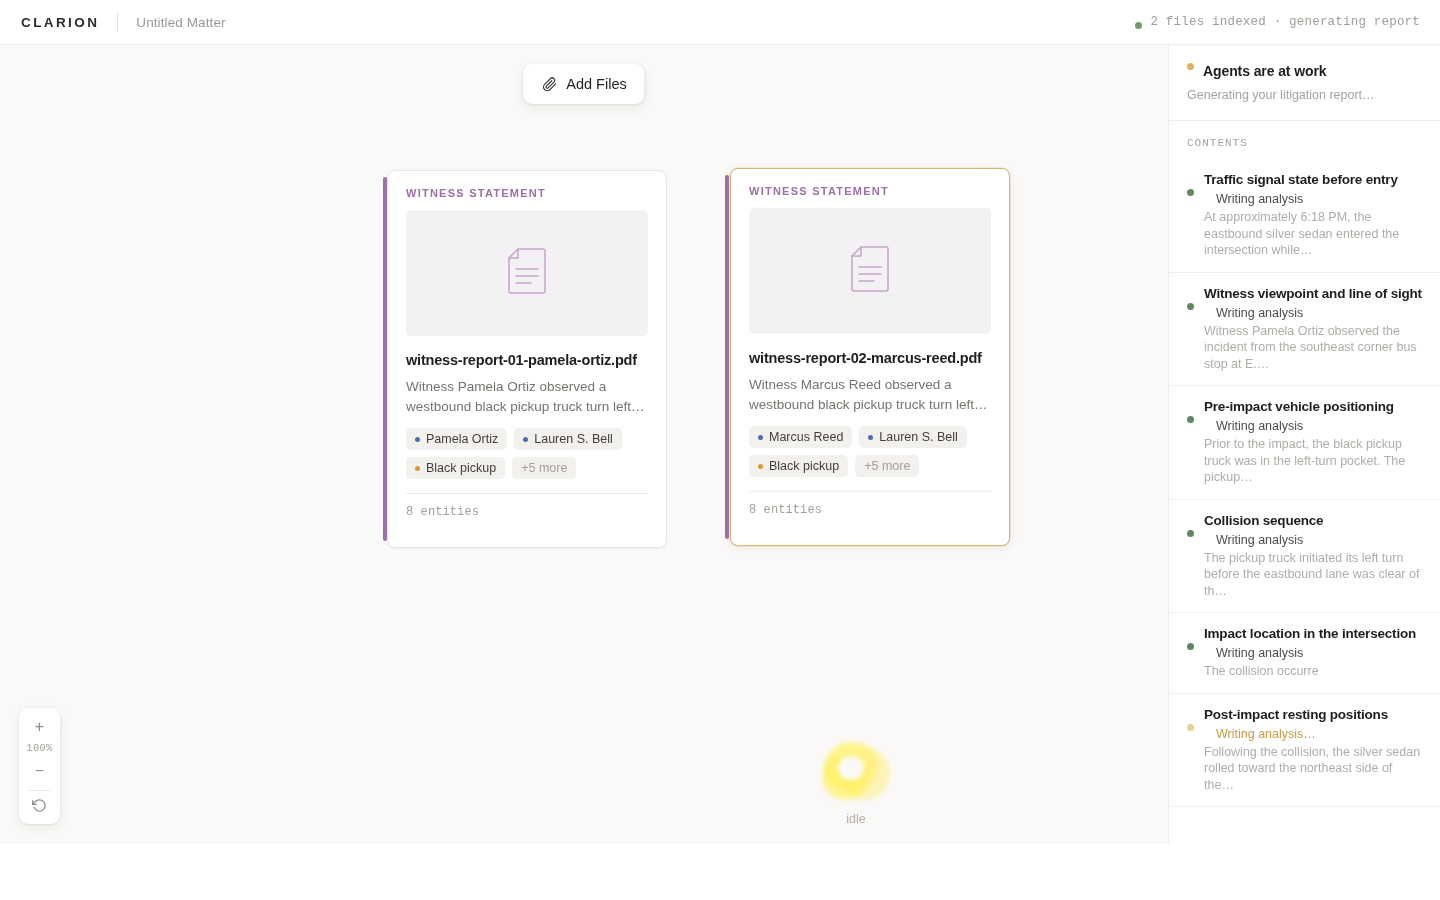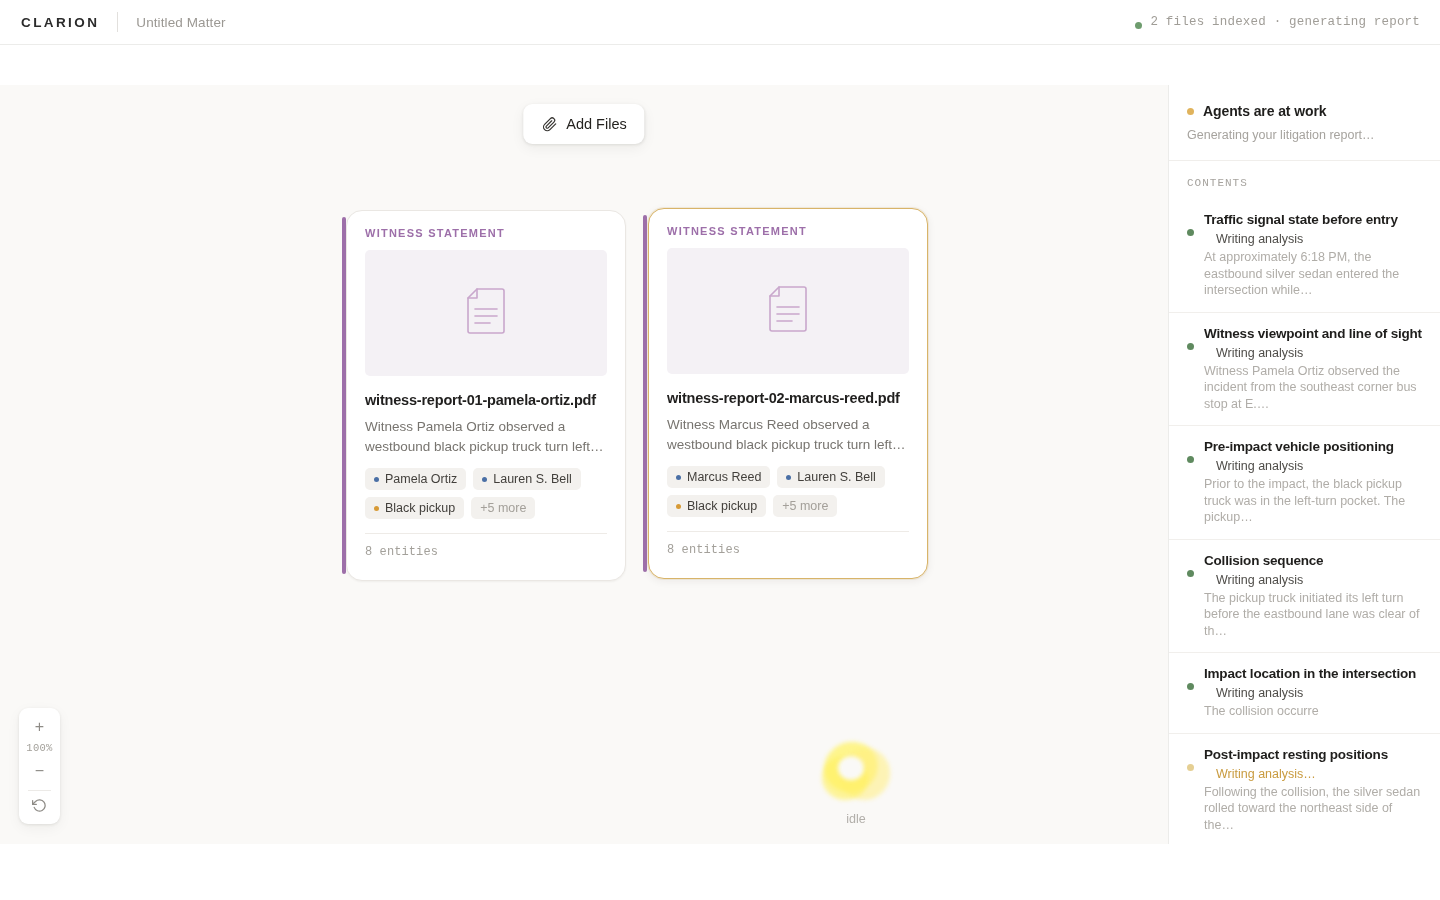--- a/index.html
+++ b/index.html
@@ -3,21 +3,21 @@
 <meta charset="utf-8">
 <style>
   * { box-sizing: border-box; margin: 0; padding: 0; }
   html, body {
     width: 1440px; height: 900px;
     background: #ffffff;
     font-family: "Liberation Sans", sans-serif;
     -webkit-font-smoothing: antialiased;
     overflow: hidden;
   }
-  .app { position: relative; width: 1440px; height: 844px; display: flex; flex-direction: column; gap: 40px; }
+  .app { position: relative; width: 1440px; height: 844px; display: flex; flex-direction: column; }
 
   
   .topbar {
     height: 45px; min-height: 45px;
     background: #ffffff;
     border-bottom: 1px solid #ececea;
     display: flex; align-items: center;
     padding: 0 20px 0 20px;
     position: relative; z-index: 5;
   }
@@ -63,24 +63,25 @@
   .tool-btn.disabled { color: #aaa7a2; cursor: default; }
   .tool-icn { display: flex; align-items: center; justify-content: center; width: 16px; height: 16px; }
 
   
   .cards { position: absolute; top: 125px; left: 346px; display: flex; gap: 22px; align-items: flex-start; }
 
   .card {
     position: relative;
     width: 280px;
     background: #ffffff;
-    border-radius: 16px;
+    border-radius: 8px;
     border: 1px solid #eae7e3;
-    padding: 16px 18px 8px 18px;
+    padding: 16px 18px 15px 18px;
     box-shadow: 0 1px 2px rgba(40,35,25,.05);
+    margin-left: 41px;
   }
   .card.selected {
     border: 1.5px solid #d8b469;
     box-shadow: 0 0 0 1px rgba(216,180,105,.18), 0 2px 8px rgba(40,35,25,.07);
     margin-top: -2px;
   }
   .card-accent {
     position: absolute; left: -5px; top: 6px; bottom: 6px; width: 4px;
     border-radius: 3px; background: #9d6fa9;
   }
@@ -154,21 +155,21 @@
   
   .panel {
     width: 272px; min-width: 272px;
     background: #ffffff;
     border-left: 1px solid #ececea;
     display: flex; flex-direction: column;
     overflow: hidden;
   }
   .panel-head { padding: 18px 18px 16px 18px; border-bottom: 1px solid #f0eeeb; }
   .panel-head-title {
-    display: flex; align-items: center; gap: 9px;
+    display: flex; align-items: flex-start; gap: 9px;
     font-size: 14px; font-weight: 700; color: #1f1e1c; letter-spacing: -.1px;
   }
   .panel-head-sub { font-size: 12.5px; color: #a6a39e; margin-top: 8px; line-height: 17px; }
   .panel-section-label {
     font-family: "Liberation Mono", monospace;
     font-size: 11px; letter-spacing: 1px; color: #a6a39e;
     padding: 16px 18px 10px 18px; text-transform: uppercase;
   }
   .toc { flex: 1; overflow: hidden; }
   .toc-item {

